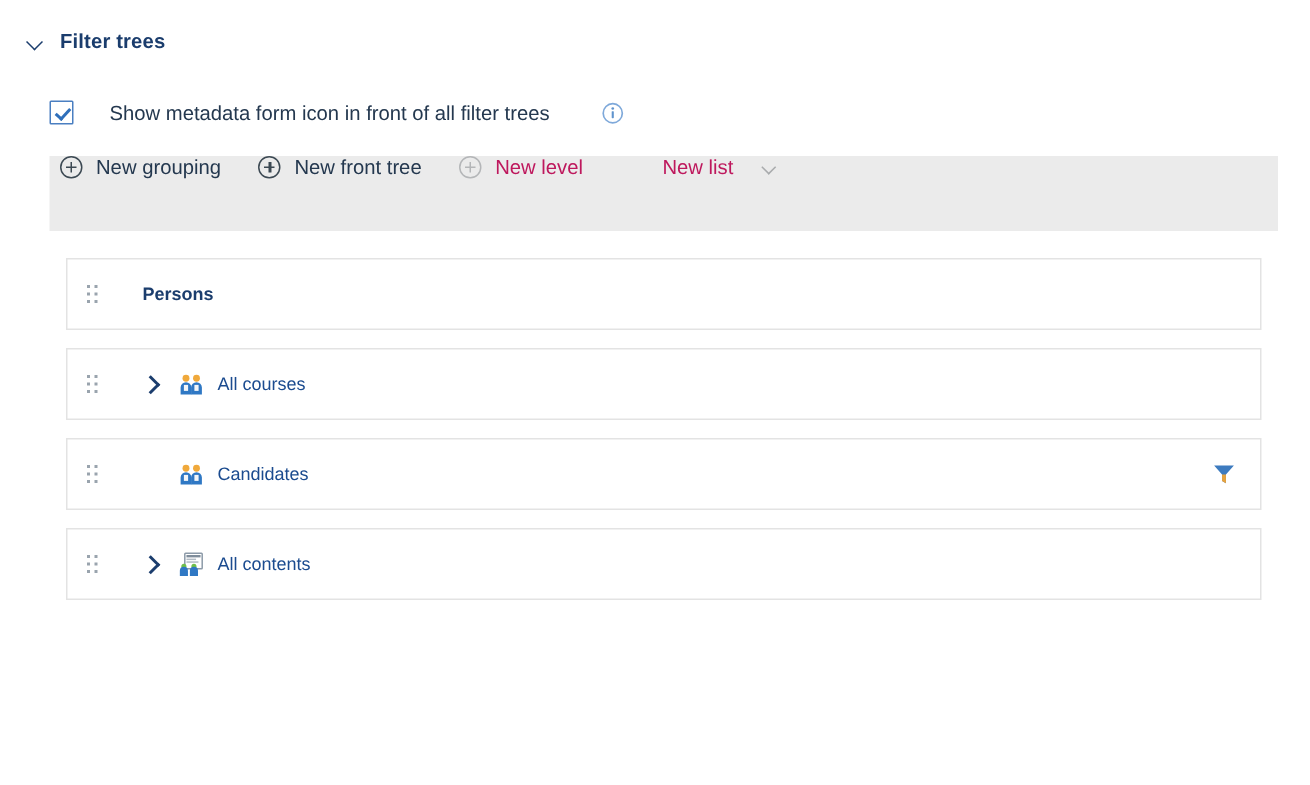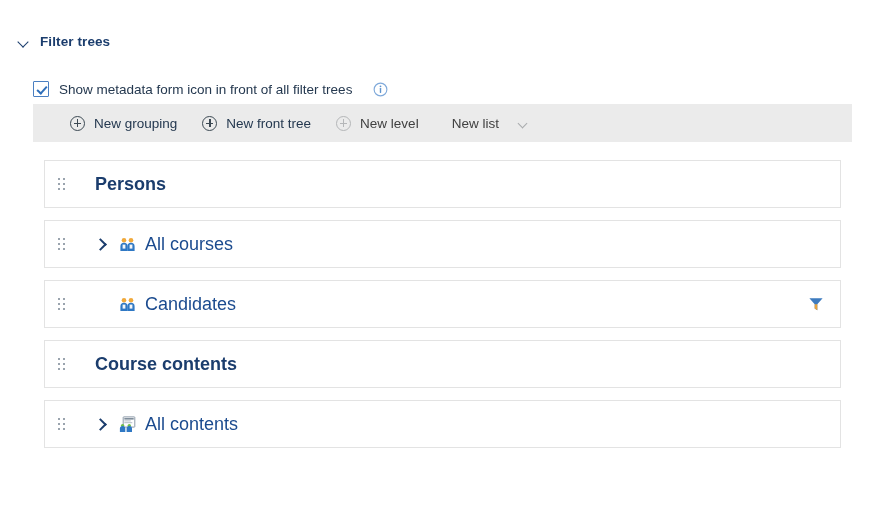--- a/index.html
+++ b/index.html
@@ -21,21 +21,21 @@
     height: 523px;
     background: #fff;
     box-sizing: border-box;
   }
 
   
   .section-header {
     display: flex;
     align-items: center;
     gap: 9px;
-    padding: 31px 0 0 18px;
+    padding: 17px 0 0 18px;
     height: 20px;
   }
   .chev-down {
     width: 13px;
     height: 13px;
     display: inline-block;
     position: relative;
     flex: 0 0 auto;
   }
   .chev-down::before {
@@ -54,21 +54,21 @@
     font-weight: bold;
     color: #1b3d6d;
     letter-spacing: 0.1px;
     white-space: nowrap;
   }
 
   
   .check-row {
     display: flex;
     align-items: center;
-    gap: 10px;
+    gap: 24px;
     margin: 27px 0 0 33px;
     height: 22px;
   }
   .checkbox {
     width: 16px;
     height: 16px;
     border: 1.3px solid #4a7fc1;
     border-radius: 1px;
     background: #fff;
     position: relative;
@@ -104,36 +104,36 @@
     position: absolute;
     left: 33px;
     top: 104px;
     width: 819px;
     background: #fff;
     box-sizing: border-box;
   }
 
   .toolbar {
     background: #ebebeb;
-    height: 38px;
-    display: flex;
-    align-items: center;
-    padding-left: 37px;
+    height: 50px;
+    display: flex;
+    align-items: flex-start;
+    padding-left: 7px;
     box-sizing: border-box;
   }
   .tb-item {
     display: flex;
     align-items: center;
     gap: 9px;
     margin-right: 25px;
     font-size: 13.5px;
     white-space: nowrap;
   }
   .tb-item.enabled { color: #24384f; cursor: pointer; }
-  .tb-item.disabled { color: #404040; }
+  .tb-item.disabled { color: #be185d; }
   .plus {
     width: 15px;
     height: 15px;
     border-radius: 50%;
     position: relative;
     flex: 0 0 auto;
     box-sizing: border-box;
   }
   .tb-item.enabled .plus { border: 1.2px solid #3c4953; }
   .tb-item.disabled .plus { border: 1.2px solid #b4b6b8; }
@@ -143,21 +143,21 @@
     background: currentColor;
   }
   .tb-item.enabled .plus::before, .tb-item.enabled .plus::after { background: #3c4953; }
   .tb-item.disabled .plus::before, .tb-item.disabled .plus::after { background: #b4b6b8; }
   .plus::before {
     left: 2.6px; top: 6.1px; width: 7.5px; height: 1.2px;
   }
   .plus::after {
     left: 6.1px; top: 2.6px; width: 1.2px; height: 7.5px;
   }
-  .tb-item.nolead { margin-left: 8px; margin-right: 0; }
+  .tb-item.nolead { margin-left: 28px; margin-right: 0; }
   .tb-chev {
     width: 11px; height: 11px; position: relative; margin-left: 10px;
     display: inline-block; flex: 0 0 auto;
   }
   .tb-chev::before {
     content: "";
     position: absolute;
     left: 1px; top: 2px;
     width: 6px; height: 6px;
     border-right: 1.5px solid #a9abad;
@@ -221,21 +221,21 @@
 
   .row-icon {
     width: 17px;
     height: 17px;
     margin-right: 9px;
     flex: 0 0 auto;
     display: inline-block;
   }
 
   .row-label {
-    font-size: 18px;
+    font-size: 12px;
     color: #1b4b8f;
     white-space: nowrap;
   }
   .row-label.group {
     font-weight: bold;
     color: #1b3d6d;
     margin-left: 16px;
   }
 
   .row-right {
@@ -358,31 +358,20 @@
         <span class="row-right">
           <span class="funnel-icon">
             <svg viewBox="0 0 16 16" width="16" height="16">
               <path d="M1.4 2.3 H14.6 L9.3 8.3 V14.2 L6.7 12.6 V8.3 Z" fill="#3d7bbf"></path>
               <path d="M6.7 8.3 L9.3 8.3 V14.2 L6.7 12.6 Z" fill="#e8a33d"></path>
             </svg>
           </span>
         </span>
       </div>
 
-      <div class="row">
-        <span class="grip">
-          <i></i>
-            <i></i>
-            <i></i>
-            <i></i>
-            <i></i>
-            <i></i>
-        </span>
-        <span class="row-label group">Course contents</span>
-      </div>
 
 
       <div class="row">
         <span class="grip">
           <i></i>
             <i></i>
             <i></i>
             <i></i>
             <i></i>
             <i></i>

